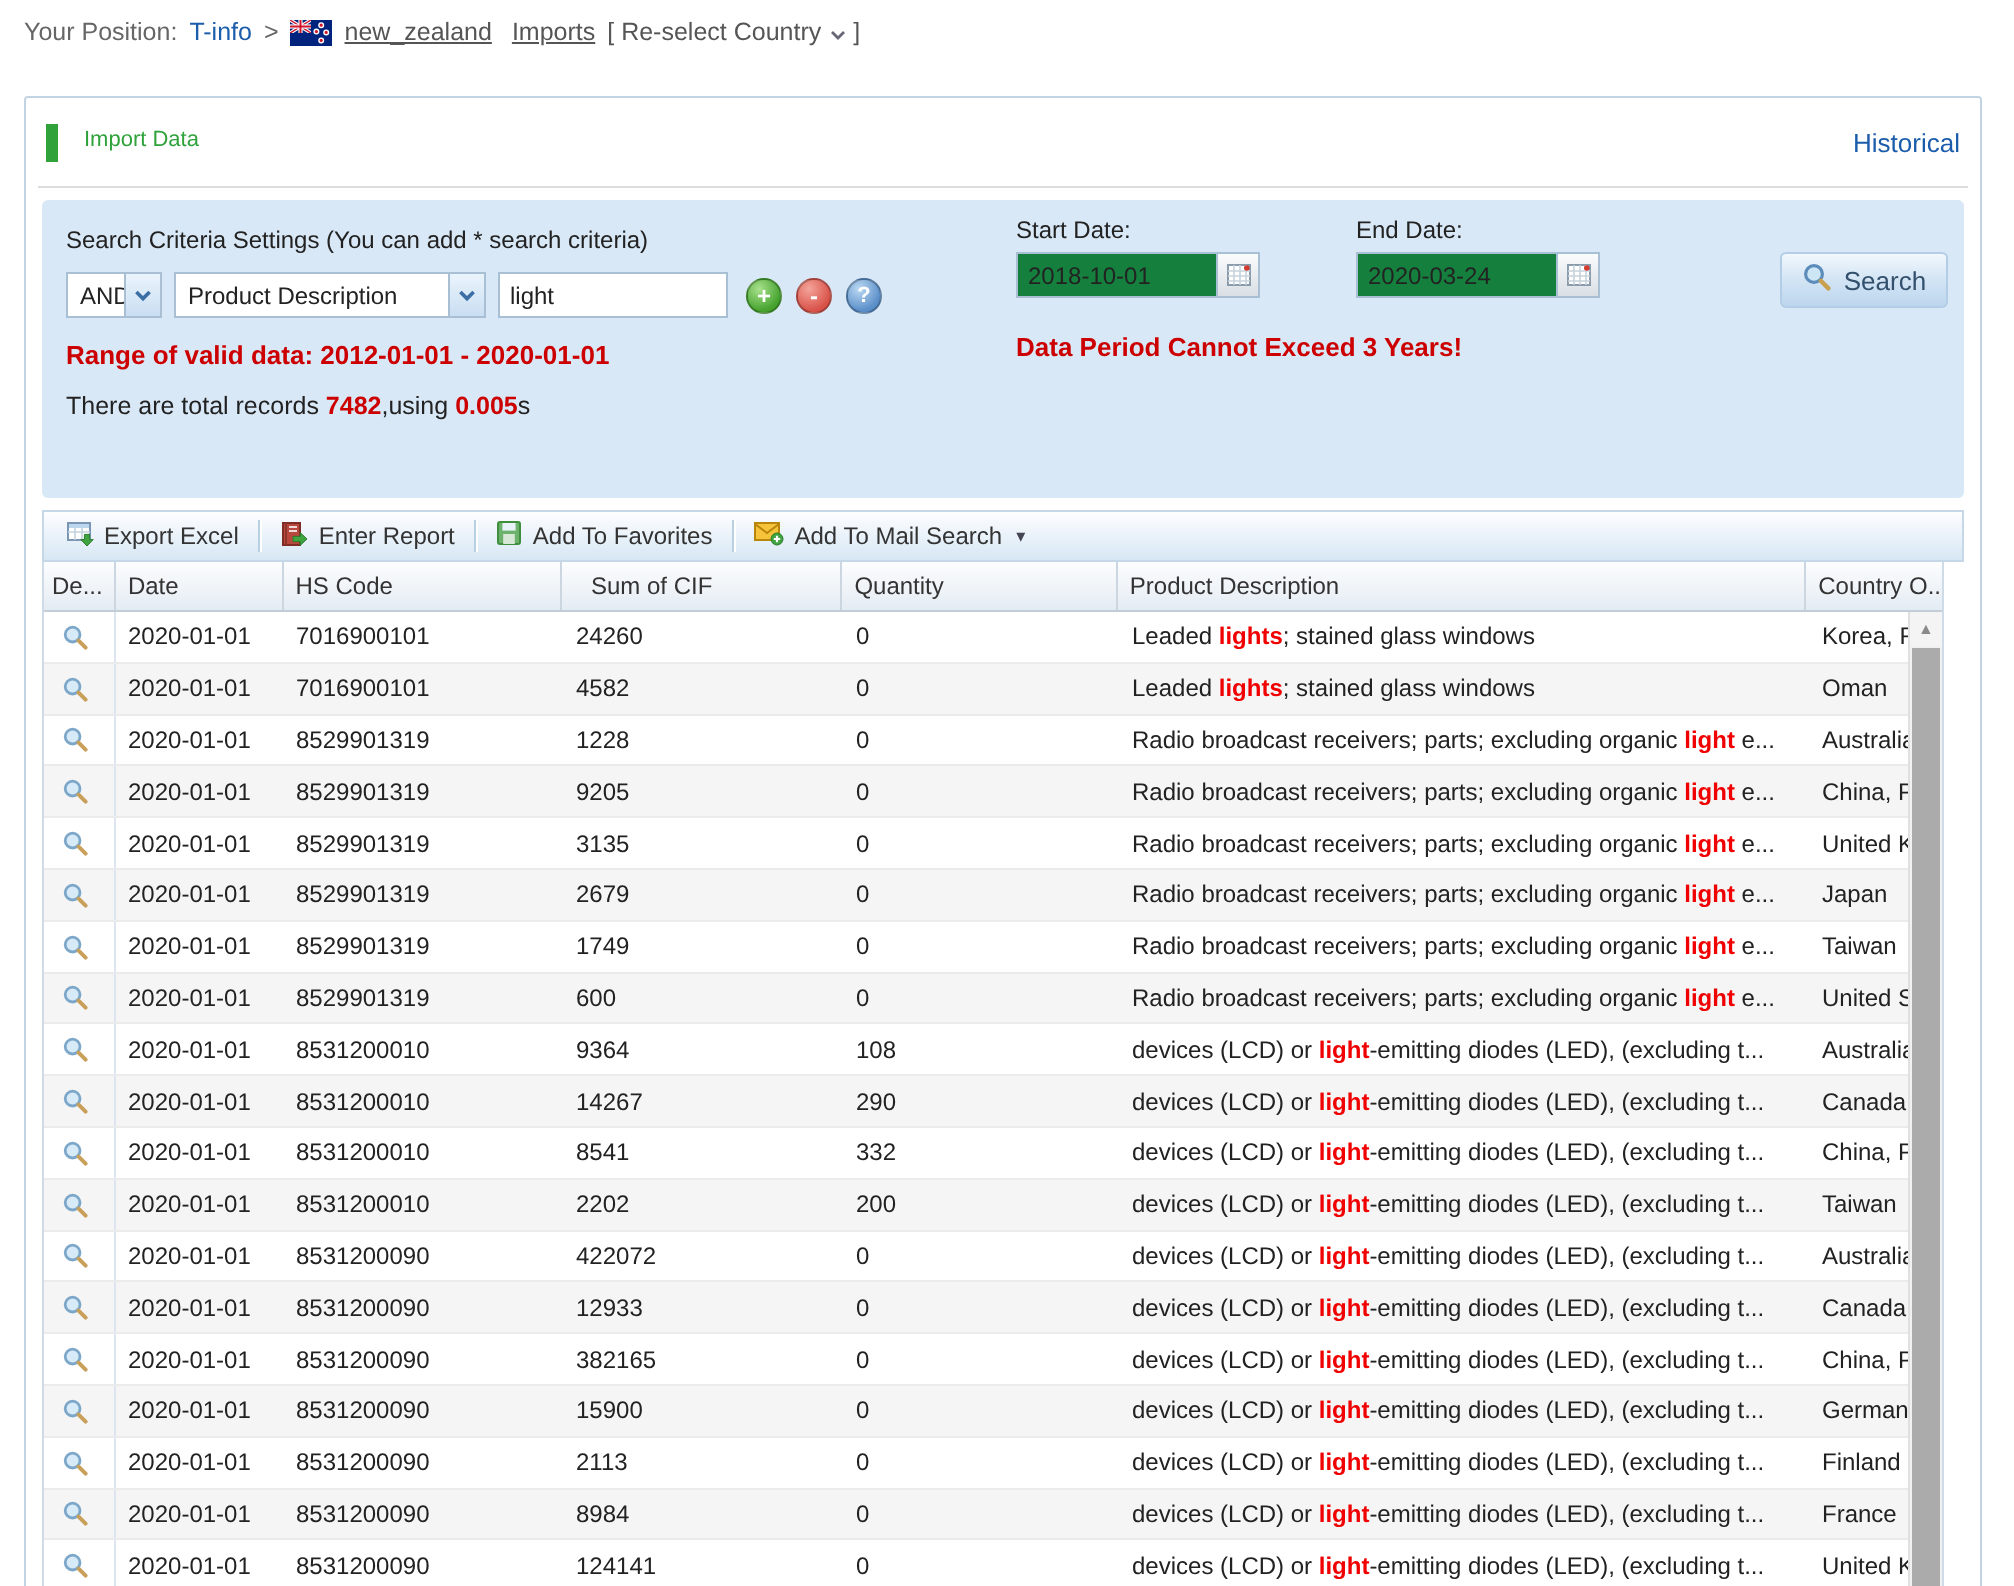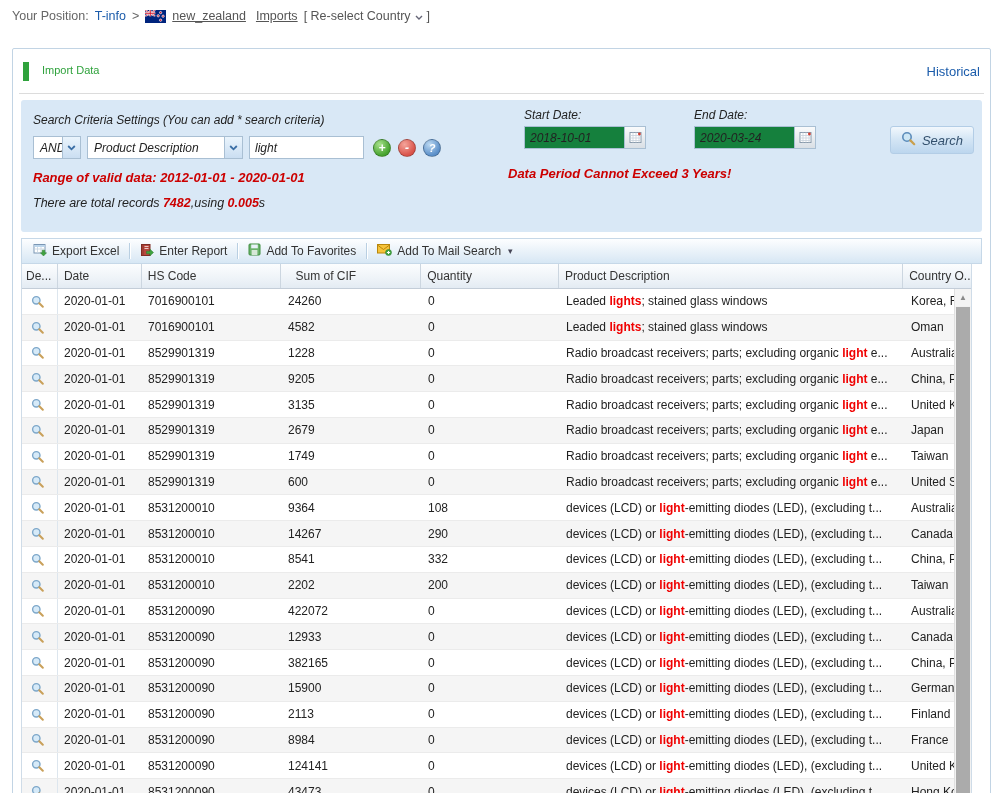--- a/index.html
+++ b/index.html
@@ -17,39 +17,39 @@
 
   
   .panel { position:absolute; left:12px; top:48px; width:979px; height:760px; border:1px solid #c2d4e4; border-radius:2px; background:#fff; }
   .panel-header { height:44px; position:relative; }
   .green-bar { position:absolute; left:10px; top:13px; width:6px; height:19px; background:var(--title_green,#2fa23c); }
   .panel-title { position:absolute; left:29px; top:15px; color:var(--title_green,#2fa23c); font-size:11px; }
   .historical { position:absolute; right:10px; top:15px; color:var(--link_blue,#1b5cab); font-size:13px; cursor:pointer; }
   .panel-divider { height:1px; background:#dcdcdc; margin:0 6px; }
 
   
-  .search-box { margin:6px 8px; height:132px; background:var(--search_bg,#d9e8f6); border-radius:3px; position:relative;font-style:italic; }
+  .search-box { margin:6px 8px; height:149px; background:var(--search_bg,#d9e8f6); border-radius:3px; position:relative; }
   .sc-title { position:absolute; left:12px; top:13px; color:#222; }
   .ctrl-row { position:absolute; left:12px; top:36px; display:flex; align-items:center; }
   .sel { height:23px; background:#fff; border:1px solid #a9bfd3; display:flex; align-items:center; cursor:pointer; }
   .sel-txt { padding:0 6px; color:#222; white-space:nowrap; overflow:hidden; }
   .sel-btn { width:18px; height:21px; margin-left:auto; background:linear-gradient(#eaf4fc,#cadef2); border-left:1px solid #a9bfd3; display:flex; align-items:center; justify-content:center; flex:none; }
   .and-select { width:48px; }
   .field-select { width:156px; margin-left:6px; }
   .kw-input { width:115px; height:23px; border:1px solid #a9bfd3; margin-left:6px; padding:0 5px; font:inherit; color:#222; }
   .round-btns { margin-left:9px; display:flex; gap:7px; align-items:center; }
   .rbtn { width:18px; height:18px; border-radius:50%; color:#fff; font-weight:bold; font-size:12px; line-height:16px; text-align:center; cursor:pointer; border:1px solid rgba(0,0,0,.25); }
   .rbtn-add { background:radial-gradient(circle at 35% 28%, #a8e18c, #46a32f 70%); }
   .rbtn-remove { background:radial-gradient(circle at 35% 28%, #f4a49a, #d9534a 70%); }
   .rbtn-help { background:radial-gradient(circle at 35% 28%, #bcd9f2, #5b8fc9 70%); font-size:11px; }
   .range-text { position:absolute; left:12px; top:70px; color:var(--warning_red,#c00); font-weight:bold; font-size:13px; }
   .records-text { position:absolute; left:12px; top:96px; color:#222; font-size:12.5px; }
   .red-b { color:var(--warning_red,#c00); font-weight:bold; }
 
-  .date-group { position:absolute; top:8px;margin-left:16px; }
+  .date-group { position:absolute; top:8px; }
   .dg-start { left:487px; } .dg-end { left:657px; }
   .date-label { color:#222; margin-bottom:4px; }
   .date-field { display:flex; width:122px; height:23px; background:#15803d; border:1px solid #a9bfd3; align-items:center; }
   .date-val { padding:0 5px; flex:1; color:#222; }
   .cal-btn { width:21px; height:21px; background:linear-gradient(#fafbfc,#d9dfe5); border-left:1px solid #a9bfd3; display:flex; align-items:center; justify-content:center; cursor:pointer; flex:none; }
   .period-warning { position:absolute; left:487px; top:66px; color:var(--warning_red,#c00); font-weight:bold; font-size:13px; }
   .search-btn { position:absolute; left:869px; top:26px; width:84px; height:28px; border:1px solid #b3cde6; border-radius:3px;
     background:linear-gradient(#f2f8fd,#d5e6f5 45%,#bcd6ee); display:flex; align-items:center; justify-content:center; gap:6px; color:#33506d; font-size:13px; cursor:pointer; }
 
   

